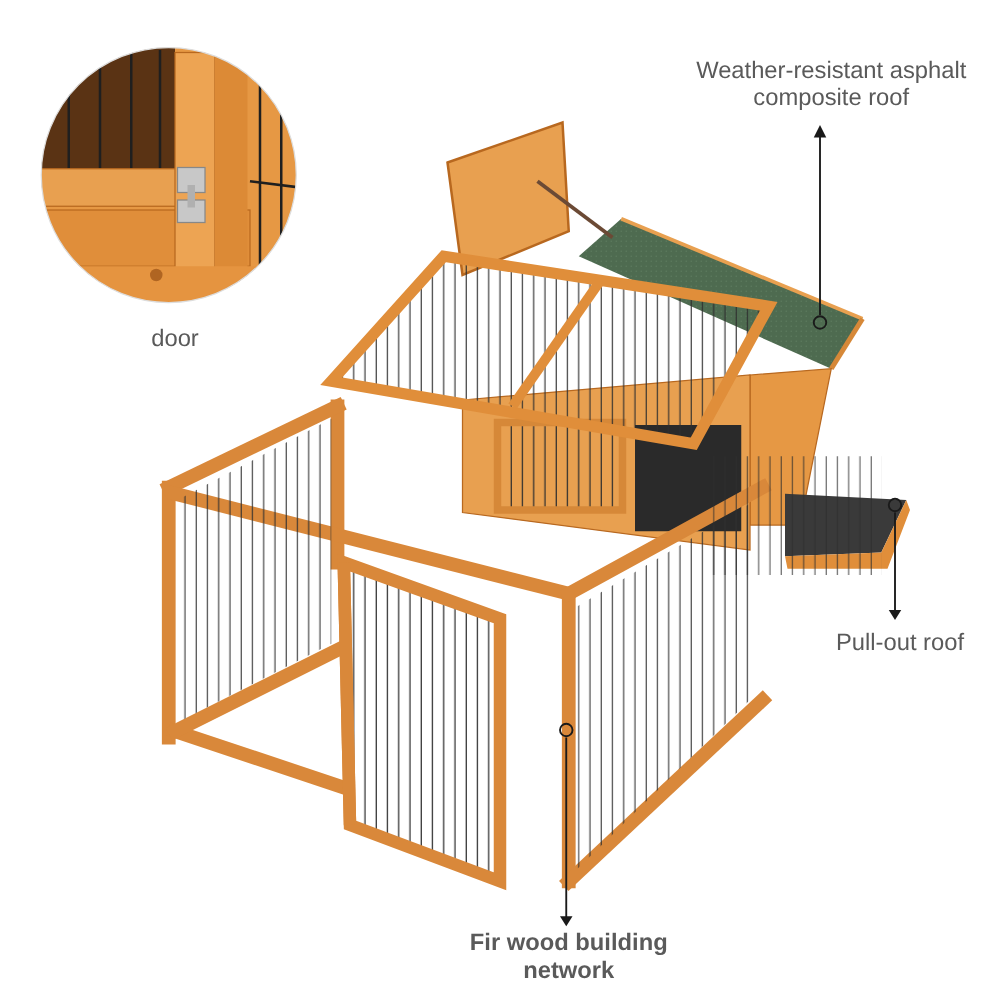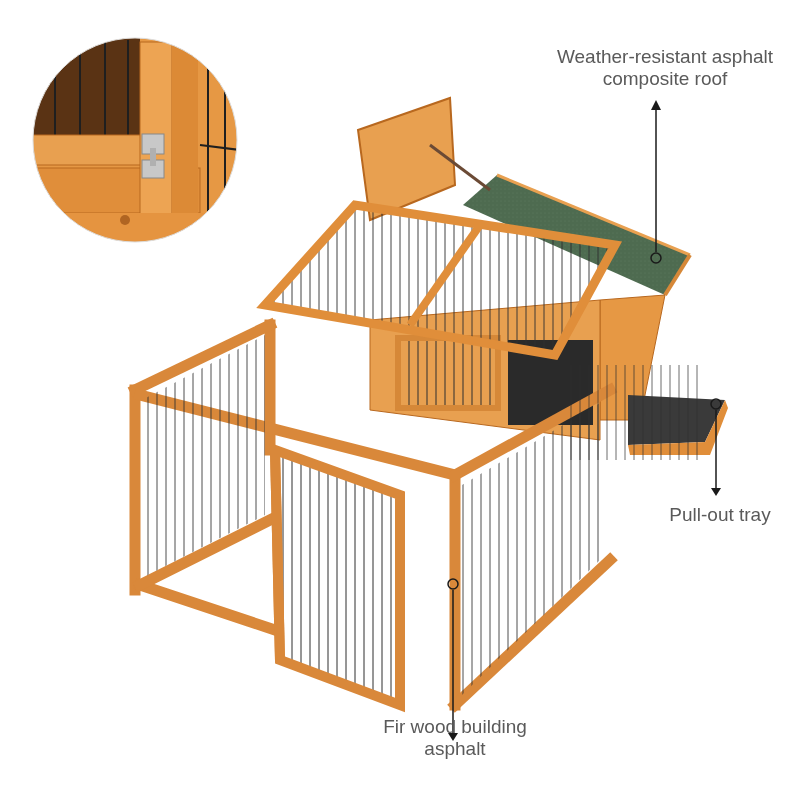--- a/index.html
+++ b/index.html
@@ -105,22 +105,23 @@
   </g>
 </svg>
 </div>
 
 <div class="label" style="left:525px; top:46px; width:280px;">
   <div>Weather-resistant asphalt</div>
   <div>composite roof</div>
 </div>
 
 <div class="label" style="left:35px; top:261px; width:210px;">
+  <div>door</div>
 </div>
 
 <div class="label" style="left:650px; top:504px; width:140px;">
-  <div>Pull-out tray</div>
+  <div>Pull-out roof</div>
 </div>
 
-<div class="label" style="left:355px; top:716px; width:200px;">
+<div class="label" style="left:355px; top:744px; width:200px;font-weight:bold;">
   <div>Fir wood building</div>
-  <div>asphalt</div>
+  <div>network</div>
 </div>
 
 </body></html>

